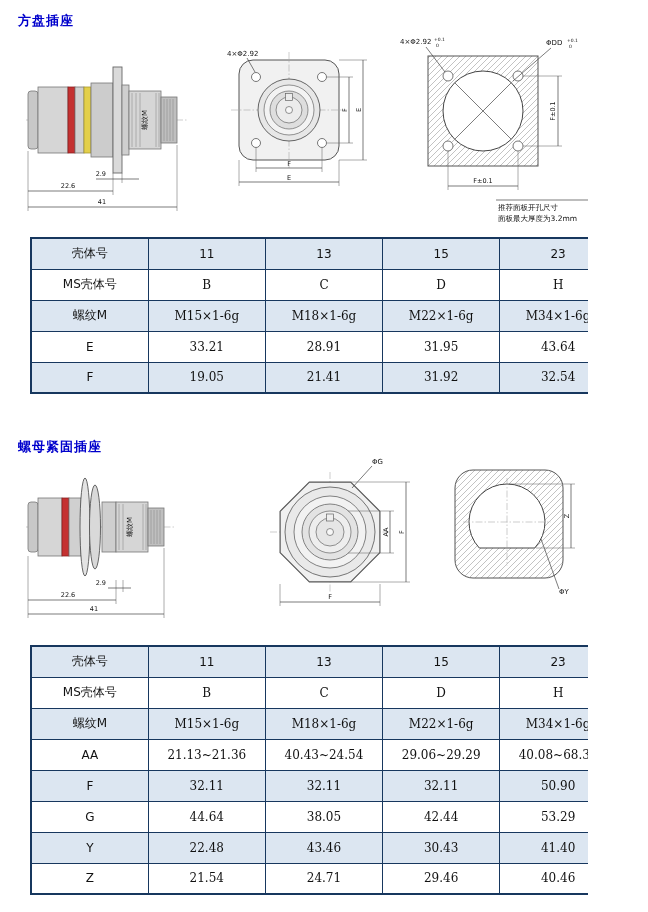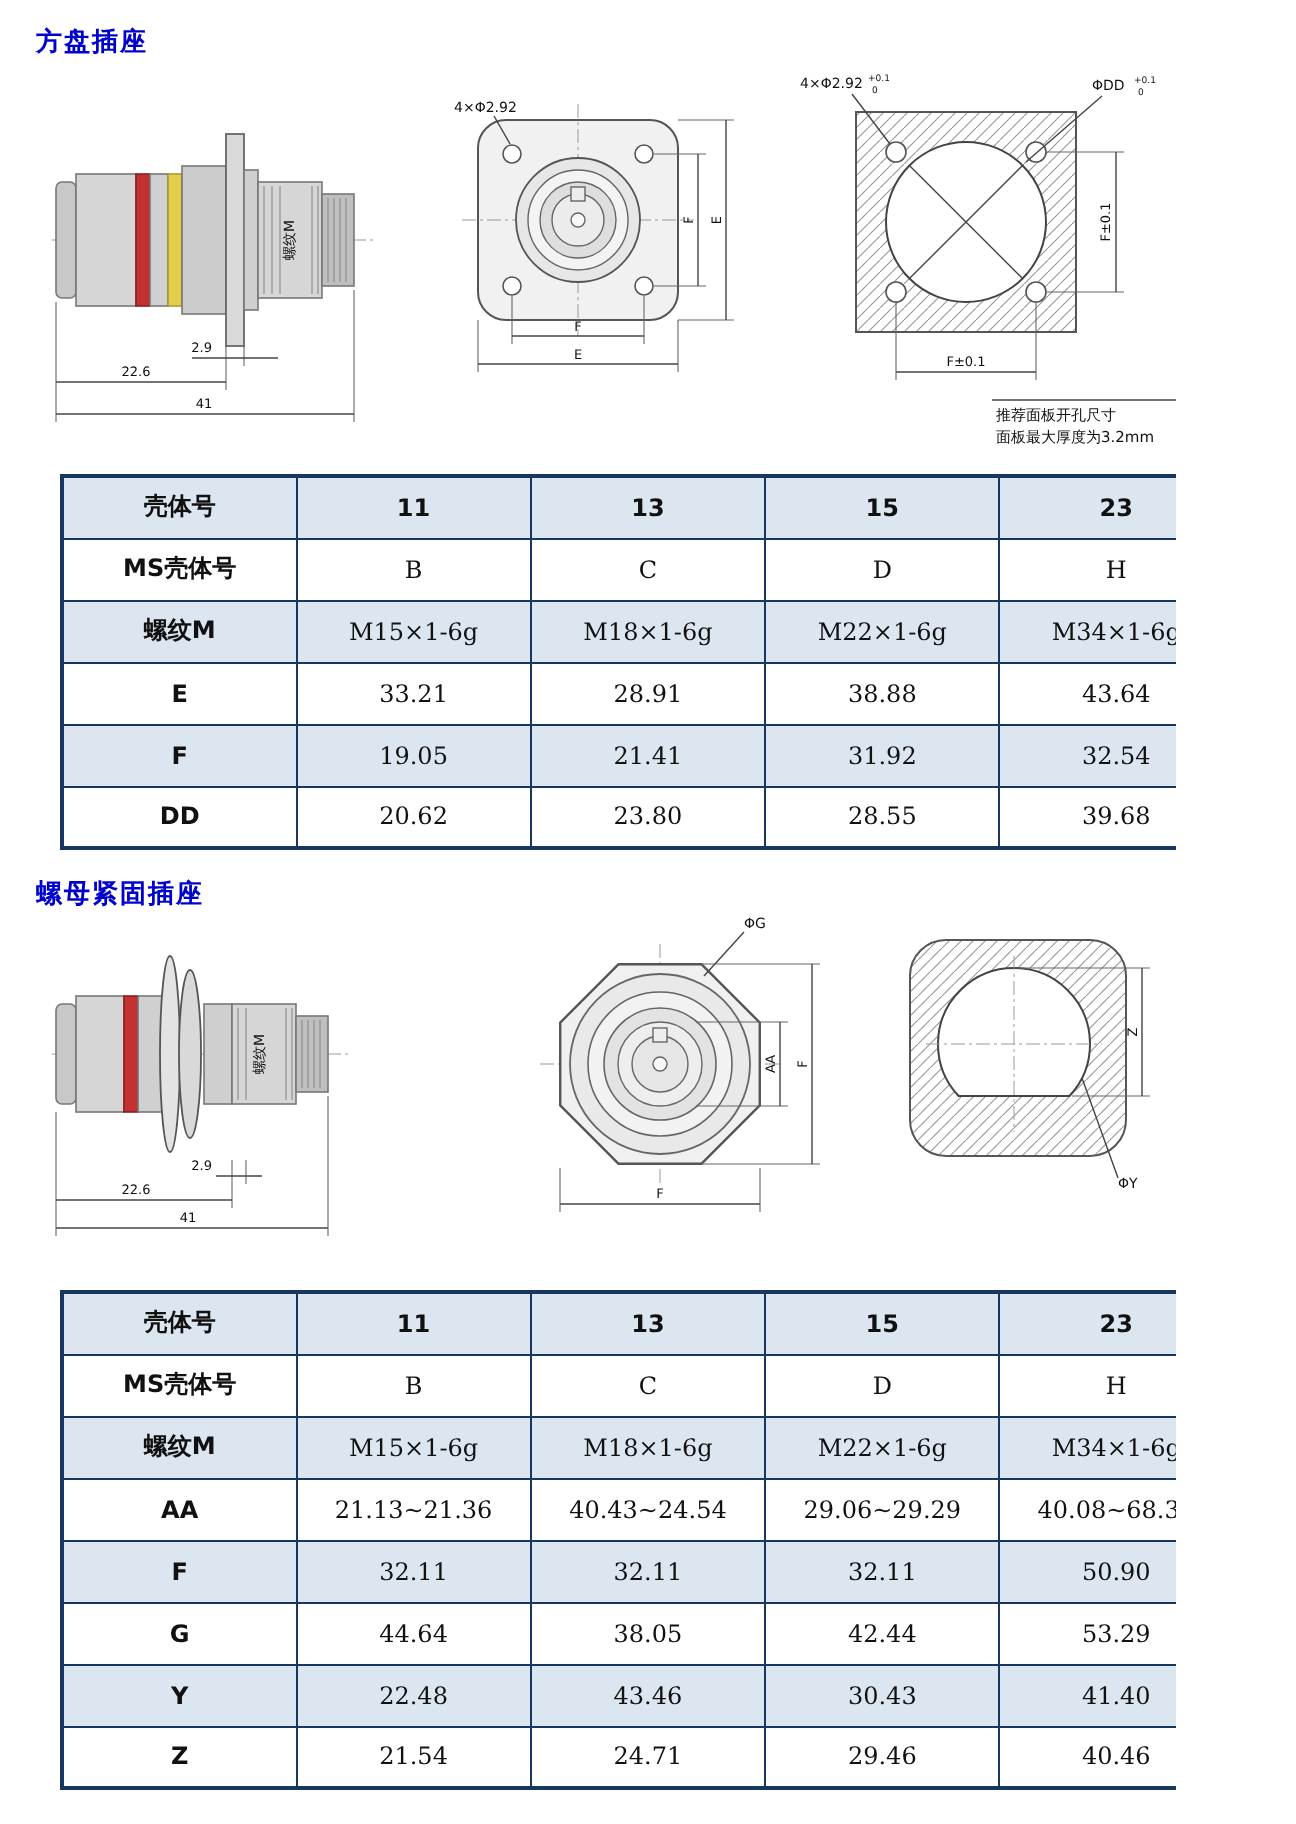--- a/index.html
+++ b/index.html
@@ -3,21 +3,21 @@
 <meta charset="utf-8">
 <style>
   * { margin:0; padding:0; box-sizing:border-box; }
   html,body { background:#ffffff; }
   body { width:648px; height:912px; font-family:"DejaVu Sans","Liberation Sans",sans-serif; }
   .page { position:relative; width:588px; height:912px; background:#fff; overflow:hidden; }
   .sec-title { position:absolute; left:18px; font-size:13px; font-weight:bold; color:#0000cc; letter-spacing:1px; }
   .drawing { position:absolute; }
   table.spec { position:absolute; left:30px; width:588px; border-collapse:collapse; table-layout:fixed; border:2px solid #17375e; background:#fff; }
   table.spec td { border:1px solid #17375e; height:31px; text-align:center; vertical-align:middle; font-size:12px; color:#111; font-family:"DejaVu Serif","Liberation Serif",serif; }
-  table.spec td.hd { font-weight:bold; font-family:"DejaVu Sans","Liberation Sans",sans-serif; }
+  table.spec td.hd { font-weight:normal; font-family:"DejaVu Sans","Liberation Sans",sans-serif; }
   table.spec tr.stripe { background:#dce6f1; }
   svg text { font-family:"DejaVu Sans","Liberation Sans",sans-serif; fill:#111; }
   .dim { stroke:#444; stroke-width:0.7; fill:none; }
   .ext { stroke:#666; stroke-width:0.55; fill:none; }
   .cl  { stroke:#999; stroke-width:0.5; stroke-dasharray:7 2 1.5 2; fill:none; }
   .hatchln { stroke:#8a8a8a; stroke-width:0.55; }
 </style>
 </head>
 <body>
 
@@ -171,36 +171,29 @@
       <td class="hd">螺纹M</td>
       <td>M15×1-6g</td>
       <td>M18×1-6g</td>
       <td>M22×1-6g</td>
       <td>M34×1-6g</td>
     </tr>
     <tr>
       <td class="hd">E</td>
       <td>33.21</td>
       <td>28.91</td>
-      <td>38.88</td>
+      <td>31.95</td>
       <td>43.64</td>
     </tr>
     <tr class="stripe">
       <td class="hd">F</td>
       <td>19.05</td>
       <td>21.41</td>
       <td>31.92</td>
       <td>32.54</td>
-    </tr>
-    <tr>
-      <td class="hd">DD</td>
-      <td>20.62</td>
-      <td>23.80</td>
-      <td>28.55</td>
-      <td>39.68</td>
     </tr>
   </tbody>
     </table>
 
   <div class="sec-title" style="top:438px">螺母紧固插座</div>
 
   <svg class="drawing" style="left:26px; top:462px" width="190" height="160" viewBox="0 0 190 160">
     <line class="cl" x1="0" y1="65" x2="150" y2="65"></line>
     <g>
       <rect x="2" y="40" width="10" height="50" rx="3" fill="#c8c8c8" stroke="#777" stroke-width="0.8"></rect>

